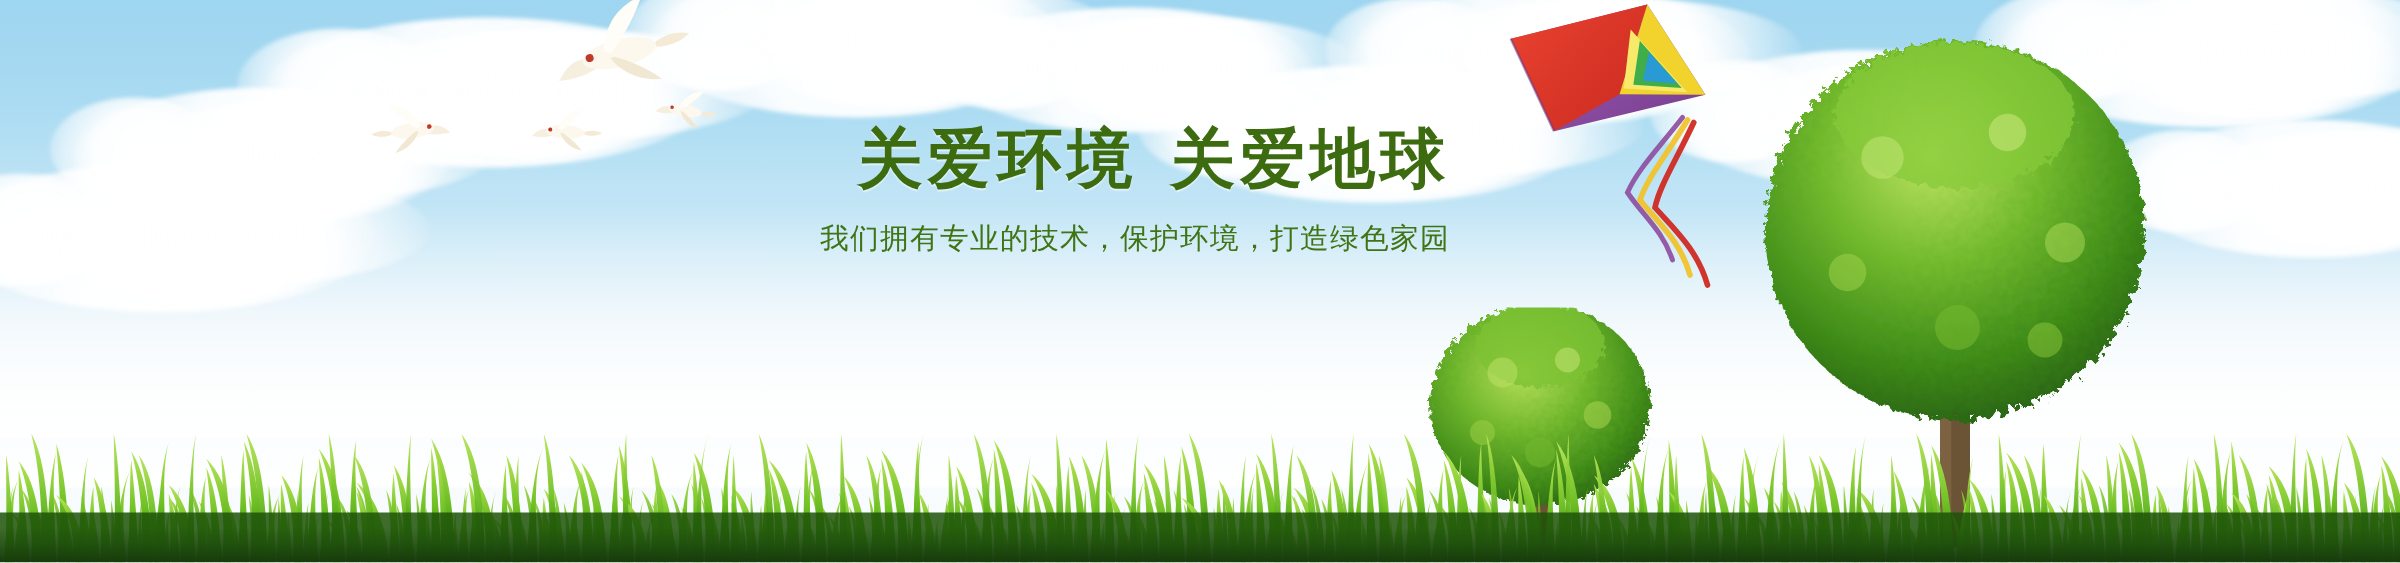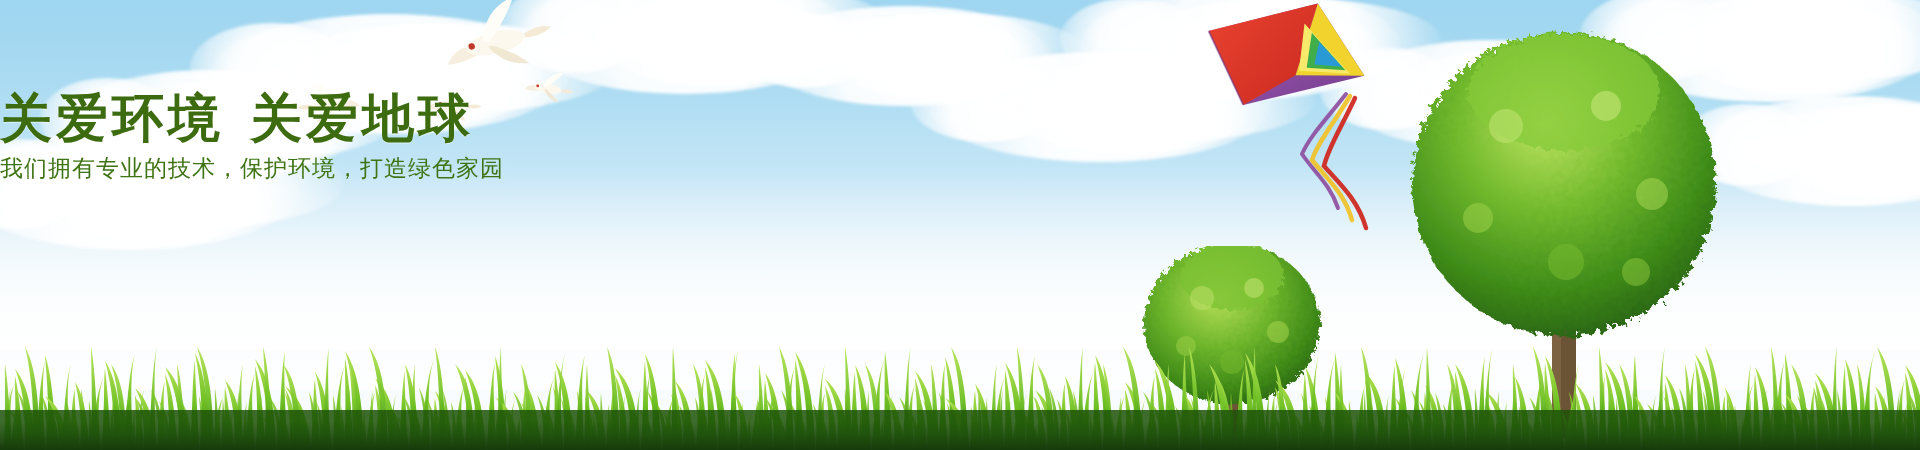--- a/index.html
+++ b/index.html
@@ -45,37 +45,37 @@
   }
   .grass svg{display:block;width:100%;height:100%;}
   .grass-base{
     position:absolute;left:0;right:0;bottom:0;height:28px;
     background:linear-gradient(to bottom,rgba(26,70,14,0) 0%,rgba(30,74,16,.55) 45%,rgba(22,56,12,.9) 100%);
   }
 
   
   .copy{
     position:absolute;
-    left:0;top:90px;width:1160px;
-    text-align:left;
+    left:0;top:100px;width:1160px;
+    text-align:right;
     z-index:40;
   }
   .headline{
     margin:0;
     font-size:52px;
     line-height:1.08;
     font-weight:bold;
     color:#3c6b10;
     letter-spacing:4px;
     white-space:nowrap;
     text-shadow:0 1px 1px rgba(255,255,255,.55);
   }
   .headline .gap{display:inline-block;width:26px;}
   .sub-cn{
-    margin:8px 0 0 0;
+    margin:20px 0 0 0;
     font-size:23px;
     line-height:1.3;
     color:#3f7414;
     letter-spacing:1px;
     white-space:nowrap;
   }
   .sub-en{
     margin:14px 0 0 0;
     font-size:16.5px;
     line-height:1.3;

